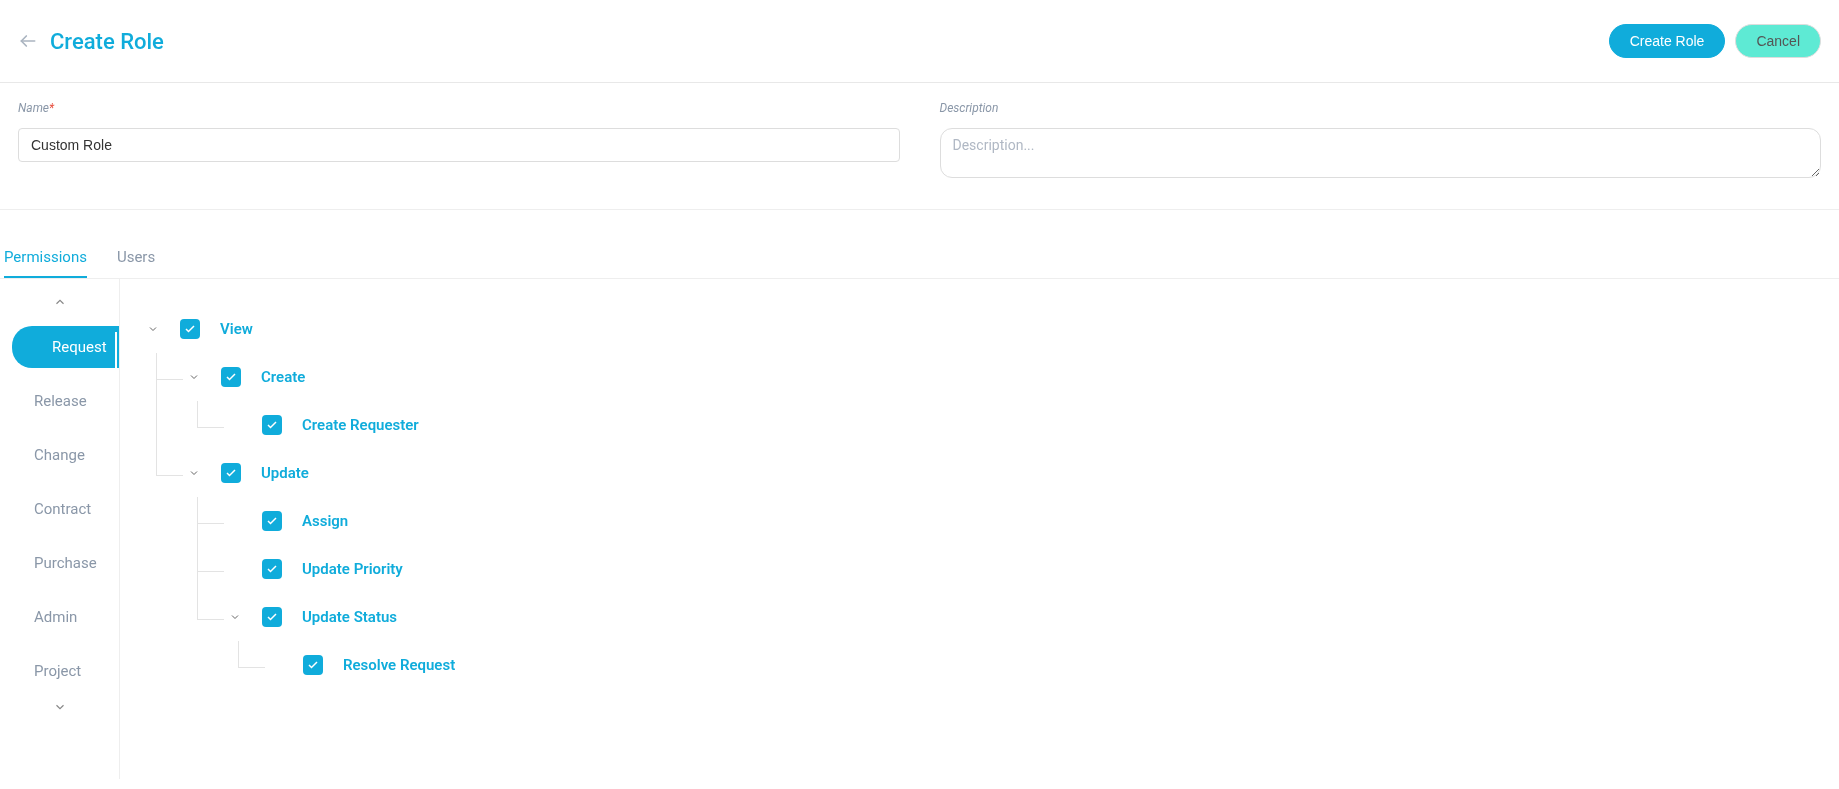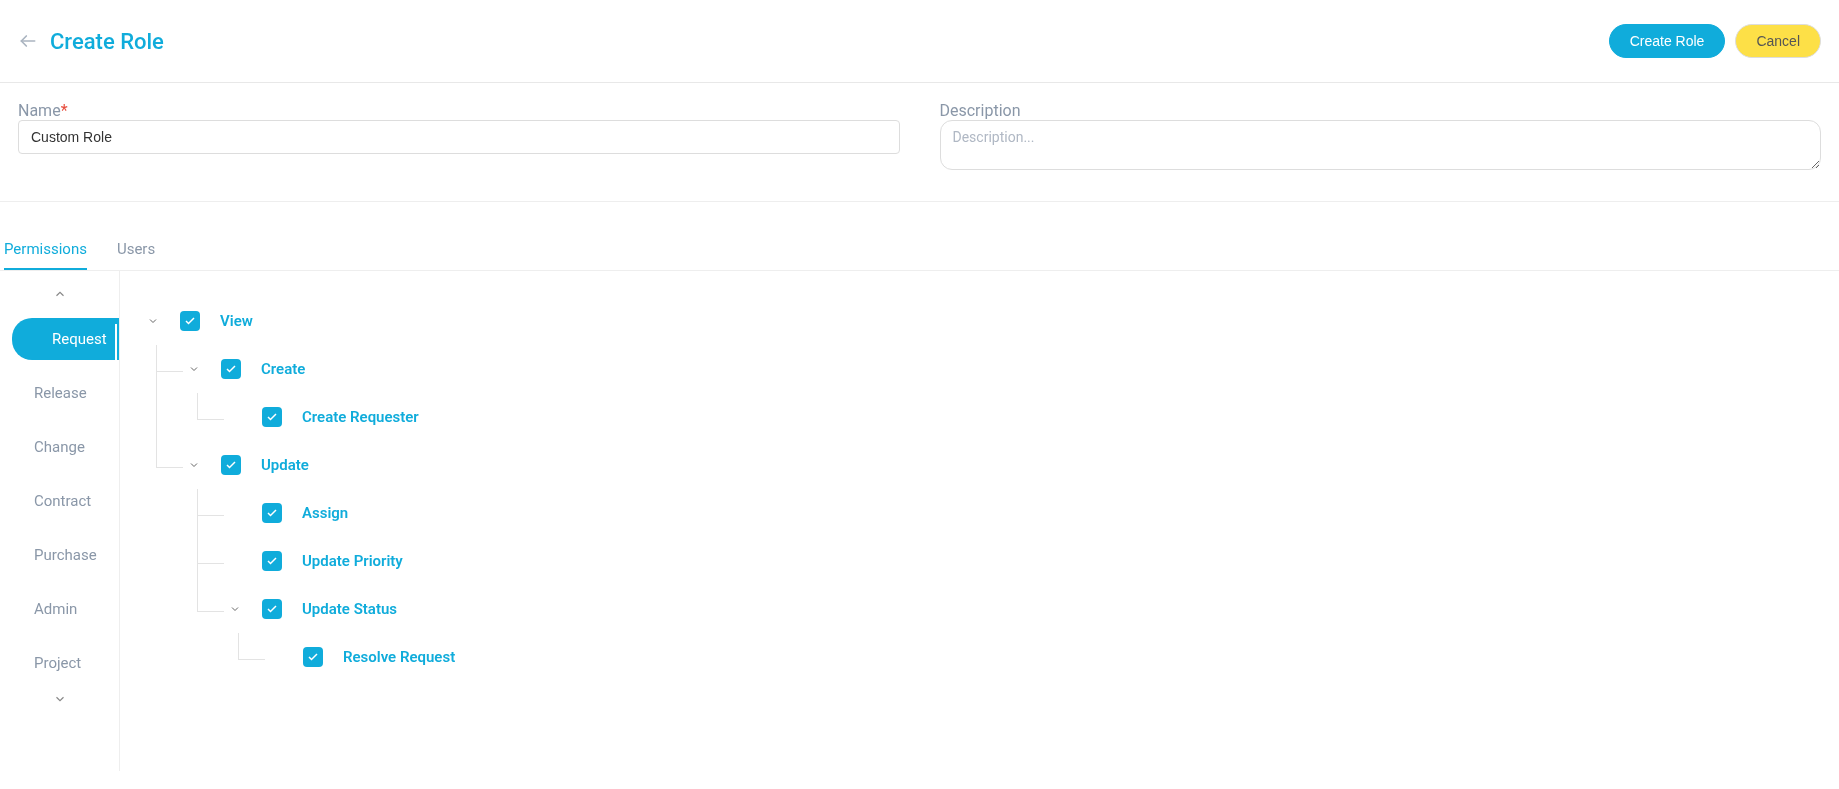--- a/index.html
+++ b/index.html
@@ -41,38 +41,39 @@
   font-size: 14px;
   cursor: pointer;
   border: 1px solid transparent;
 }
 .btn-primary {
   background: #10acdb;
   color: #fff;
   border-color: #10acdb;
 }
 .btn-secondary {
-  background: #fde047;
+  background: #5eead4;
   color: #555;
   border-color: #ddd;
 }
 .form-row {
   display: flex;
   gap: 40px;
   padding: 18px 18px 28px 18px;
   border-bottom: 1px solid #eee;
 }
 .form-col {
   flex: 1;
 }
 .form-label {
-  font-size: 16px;
+  font-size: 12px;
   color: #8a97a8;
   display: block;
-  margin-bottom: 0;
+  margin-bottom: 13px;
+  font-style: italic;
 }
 .required {
   color: #e74c3c;
 }
 .input-text {
   width: 100%;
   padding: 8px 12px;
   border: 1px solid #ddd;
   border-radius: 4px;
   font-size: 14px;

